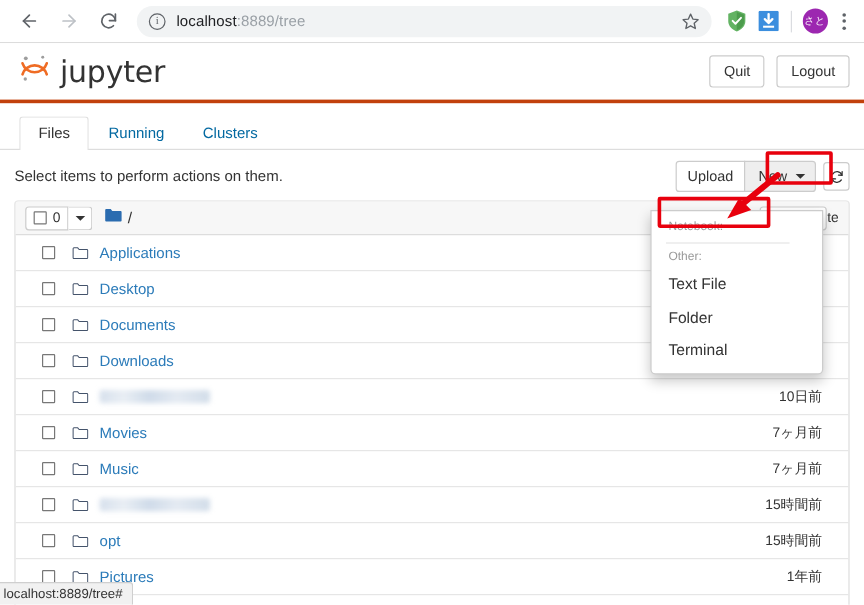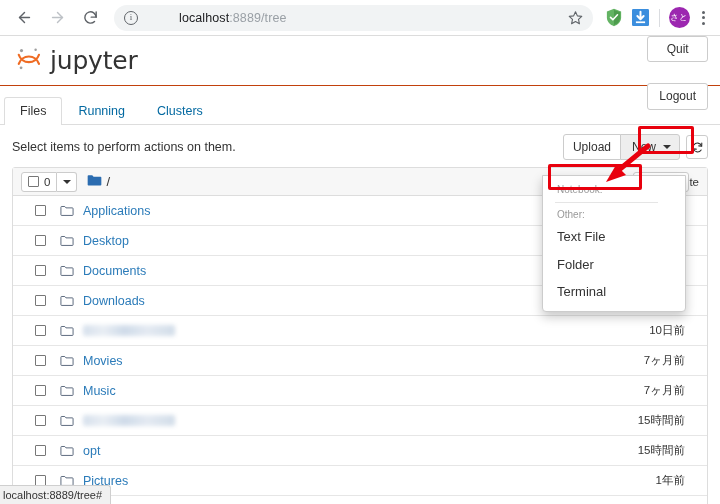--- a/index.html
+++ b/index.html
@@ -31,21 +31,21 @@
     background:#f1f3f4; border-radius:13px;
     display:flex; align-items:center; padding:0 10px;
     position:relative;
   }
   .omni-info {
     width:14px; height:14px; border:1.2px solid #5f6368; border-radius:50%;
     display:flex; align-items:center; justify-content:center;
     font-size:9px; color:#5f6368; flex:none; margin-right:9px;
     font-family:"Liberation Serif", serif; line-height:1;
   }
-  .omni-url { font-size:12.5px; color:#9aa0a6; white-space:nowrap; letter-spacing:0.1px;margin-left:32px; }
+  .omni-url { font-size:12.5px; color:#9aa0a6; white-space:nowrap; letter-spacing:0.1px; }
   .omni-url b { color:#202124; font-weight:400; }
   .star-btn {
     position:absolute; right:8px; top:3px; width:20px; height:20px;
     display:flex; align-items:center; justify-content:center;
   }
   .ext-icons { display:flex; align-items:center; gap:0px; padding-right:6px; }
   .ext {
     width:26px; height:26px; display:flex; align-items:center; justify-content:center;
     flex:none;
   }
@@ -57,37 +57,37 @@
     font-family:"DejaVu Sans", sans-serif;
   }
   .kebab { width:22px; height:22px; display:flex; flex-direction:column;
     align-items:center; justify-content:center; gap:2.5px; }
   .kebab i { width:3px; height:3px; border-radius:50%; background:#5f6368; display:block; }
 
   
   .page { position:absolute; top:36px; left:0; width:720px; height:468px; background:#fff; }
 
   .jp-header {
-    height:50px; display:flex; justify-content:space-between;
-    padding:0 12px 0 14px; border-bottom:1px solid #c2410c;
+    height:50px; display:flex; align-items:center; justify-content:space-between;
+    padding:0 12px 0 14px; border-bottom:3px solid #c2410c;
   }
   .brand { display:flex; align-items:center; gap:6px; }
   .brand-text {
     font-size:25px; color:#333; font-family:"DejaVu Sans", sans-serif;
     font-weight:400; letter-spacing:-0.2px;
   }
-  .hdr-btns { display:flex; gap:21px;flex-direction:column; }
+  .hdr-btns { display:flex; gap:10px; }
   .btn {
     border:1px solid #ccc; background:#fff; color:#333;
     font-size:12px; padding:5px 11px; border-radius:3px;
     font-family:"Liberation Sans", sans-serif; line-height:1.2;
   }
 
   .tabs {
-    display:flex; padding:0 4px; margin-top:10px;
+    display:flex; padding:0 16px; margin-top:10px;
     border-bottom:1px solid #ddd; height:29px; align-items:center;
     position:relative;
   }
   .tab {
     font-size:12.5px; padding:6px 15px; color:#0369a1;
     border:1px solid transparent; border-bottom:none; line-height:1.2;
     position:relative; top:1px;
   }
   .tab.active {
     color:#333; background:#fff;

